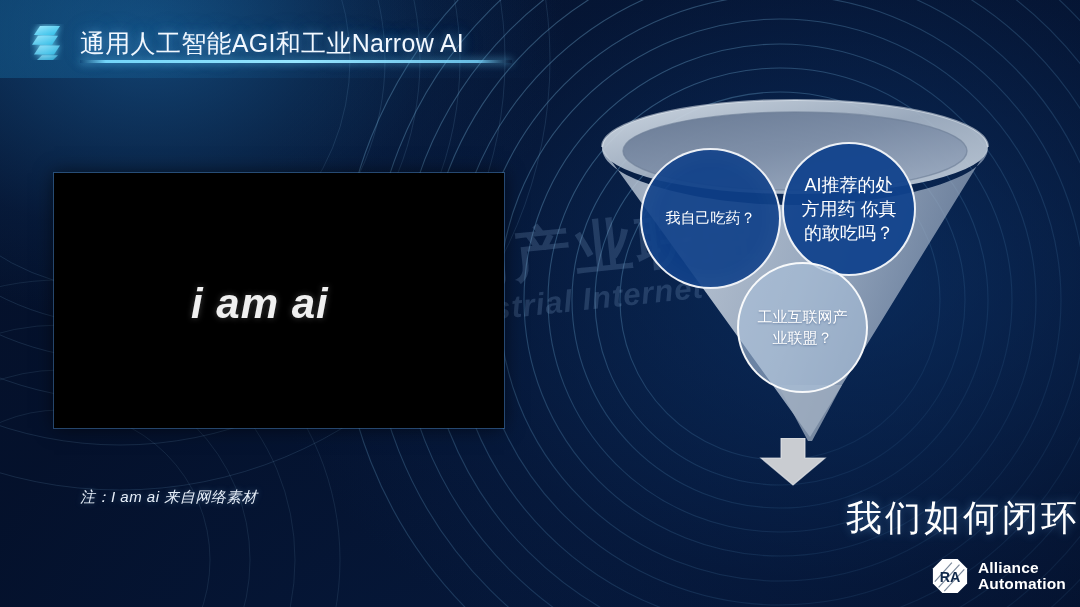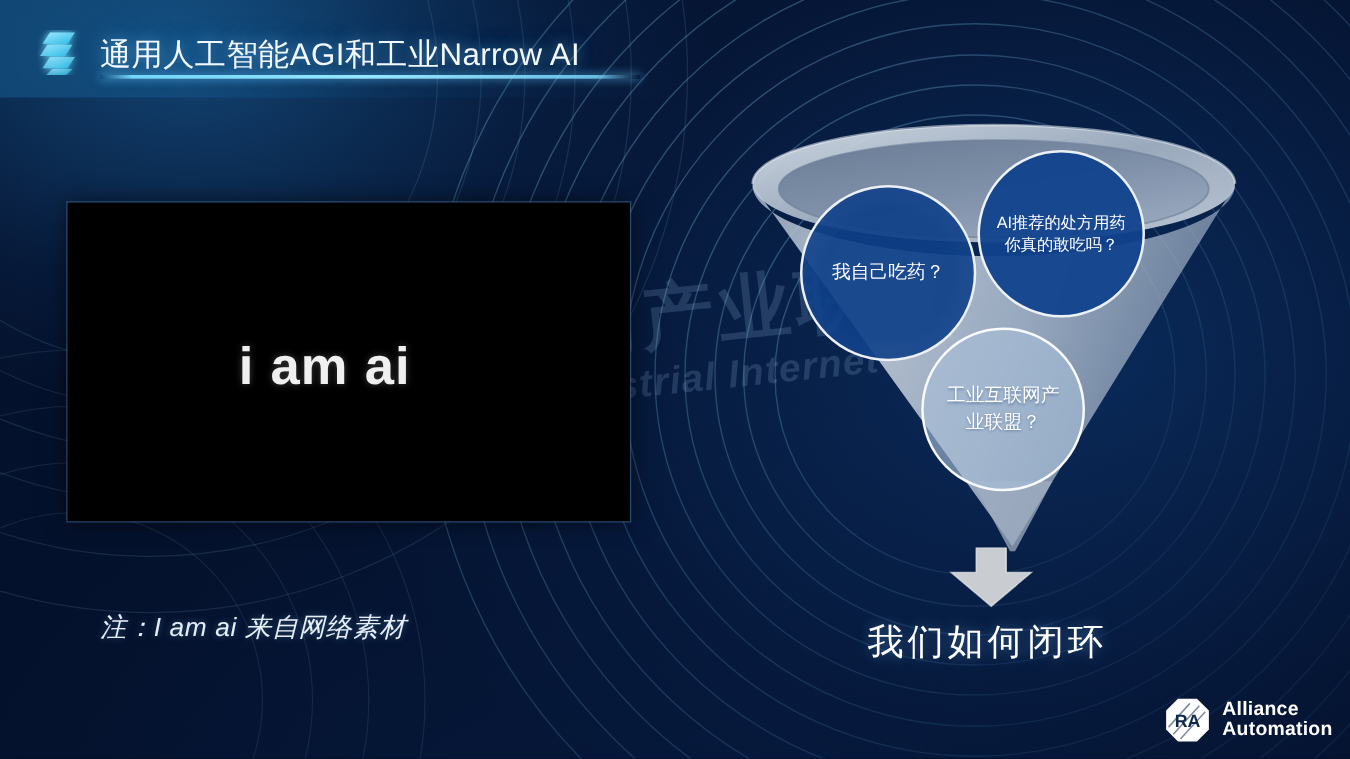--- a/index.html
+++ b/index.html
@@ -92,41 +92,42 @@
     font-weight: bold;
     letter-spacing: 1px;
     color: rgba(150,185,225,0.20);
     white-space: nowrap;
   }
 
   
   .video-panel {
     position: absolute;
     left: 54px;
-    top: 162px;
+    top: 173px;
     width: 450px;
     height: 255px;
     background: #000;
     box-shadow: 0 0 0 1px rgba(80,140,200,0.45), 0 0 18px rgba(0,0,0,0.6);
+    font-style: italic;
   }
   .video-text {
     position: absolute;
     left: 137px;
     top: 107px;
     font-size: 42px;
     font-weight: bold;
     color: #f0f0f0;
     letter-spacing: 1px;
     text-shadow: 0 0 6px rgba(255,255,255,0.25);
   }
   .video-caption {
     position: absolute;
     left: 80px;
     top: 488px;
-    font-size: 21px;
+    font-size: 15px;
     font-style: italic;
     color: #e6eef8;
     letter-spacing: 0.5px;
     white-space: nowrap;
     text-shadow: 0 0 6px rgba(140,200,255,0.35);
   }
 
   
   .funnel-wrap {
     position: absolute;
@@ -151,24 +152,24 @@
   }
   .bubble-1 {
     left: 640px; top: 148px;
     width: 141px; height: 141px;
     background: rgba(14,63,136,0.92);
     font-size: 15px;
     box-shadow: inset 0 0 30px rgba(255,255,255,0.05);
   }
   .bubble-1 .btxt { }
   .bubble-2 {
-    left: 782px; top: 120px;
+    left: 782px; top: 142px;
     width: 134px; height: 134px;
     background: rgba(16,66,140,0.94);
-    font-size: 13px;
+    font-size: 18px;
   }
   .bubble-3 {
     left: 737px; top: 262px;
     width: 131px; height: 131px;
     background: rgba(168,190,216,0.62);
     font-size: 15px;
     text-shadow: 0 1px 2px rgba(30,60,110,0.45);
   }
   .btxt { padding: 0 12px; }
 
@@ -178,24 +179,24 @@
     left: 757px;
     top: 438px;
     width: 72px;
     height: 48px;
   }
   .bottom-label {
     position: absolute;
     left: 0;
     top: 494px;
     width: 1080px;
-    text-align: center;
+    text-align: right;
     padding-left: 500px;
     box-sizing: border-box;
-    font-size: 29px;
+    font-size: 36px;
     color: #ffffff;
     letter-spacing: 3px;
     text-shadow: 0 0 10px rgba(120,190,255,0.45);
   }
 
   
   .logo {
     position: absolute;
     right: 14px;
     bottom: 12px;

